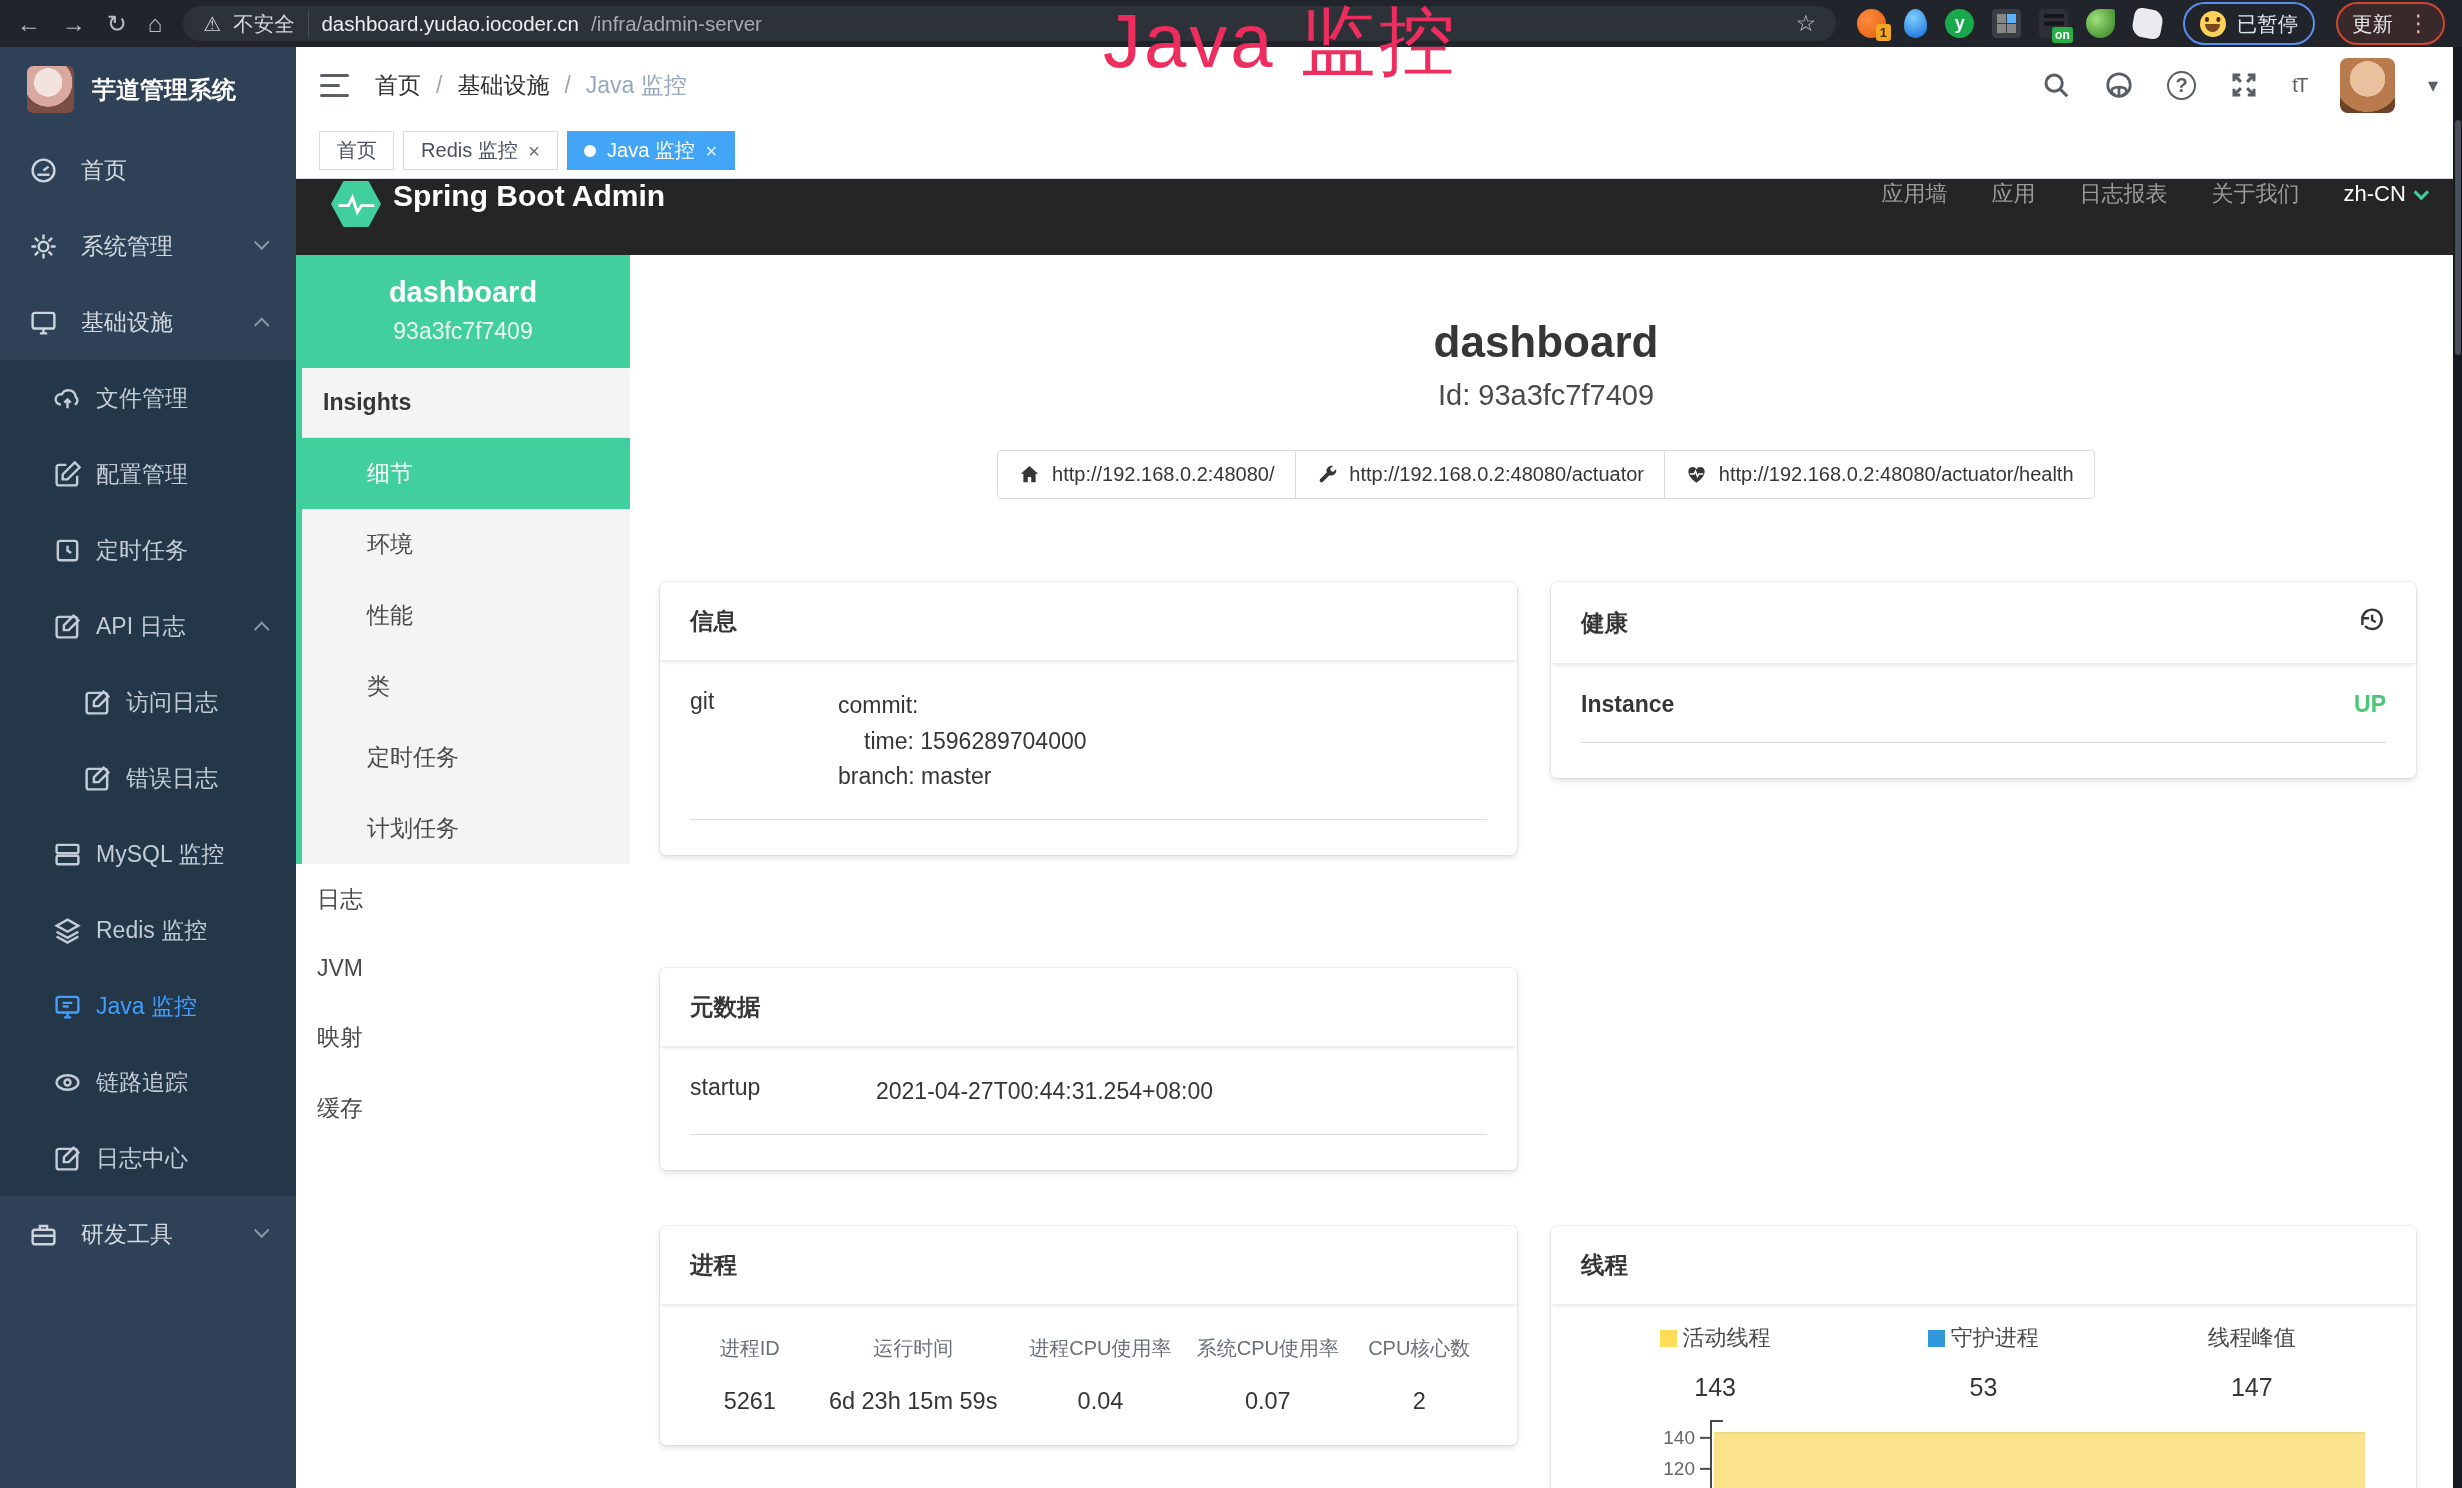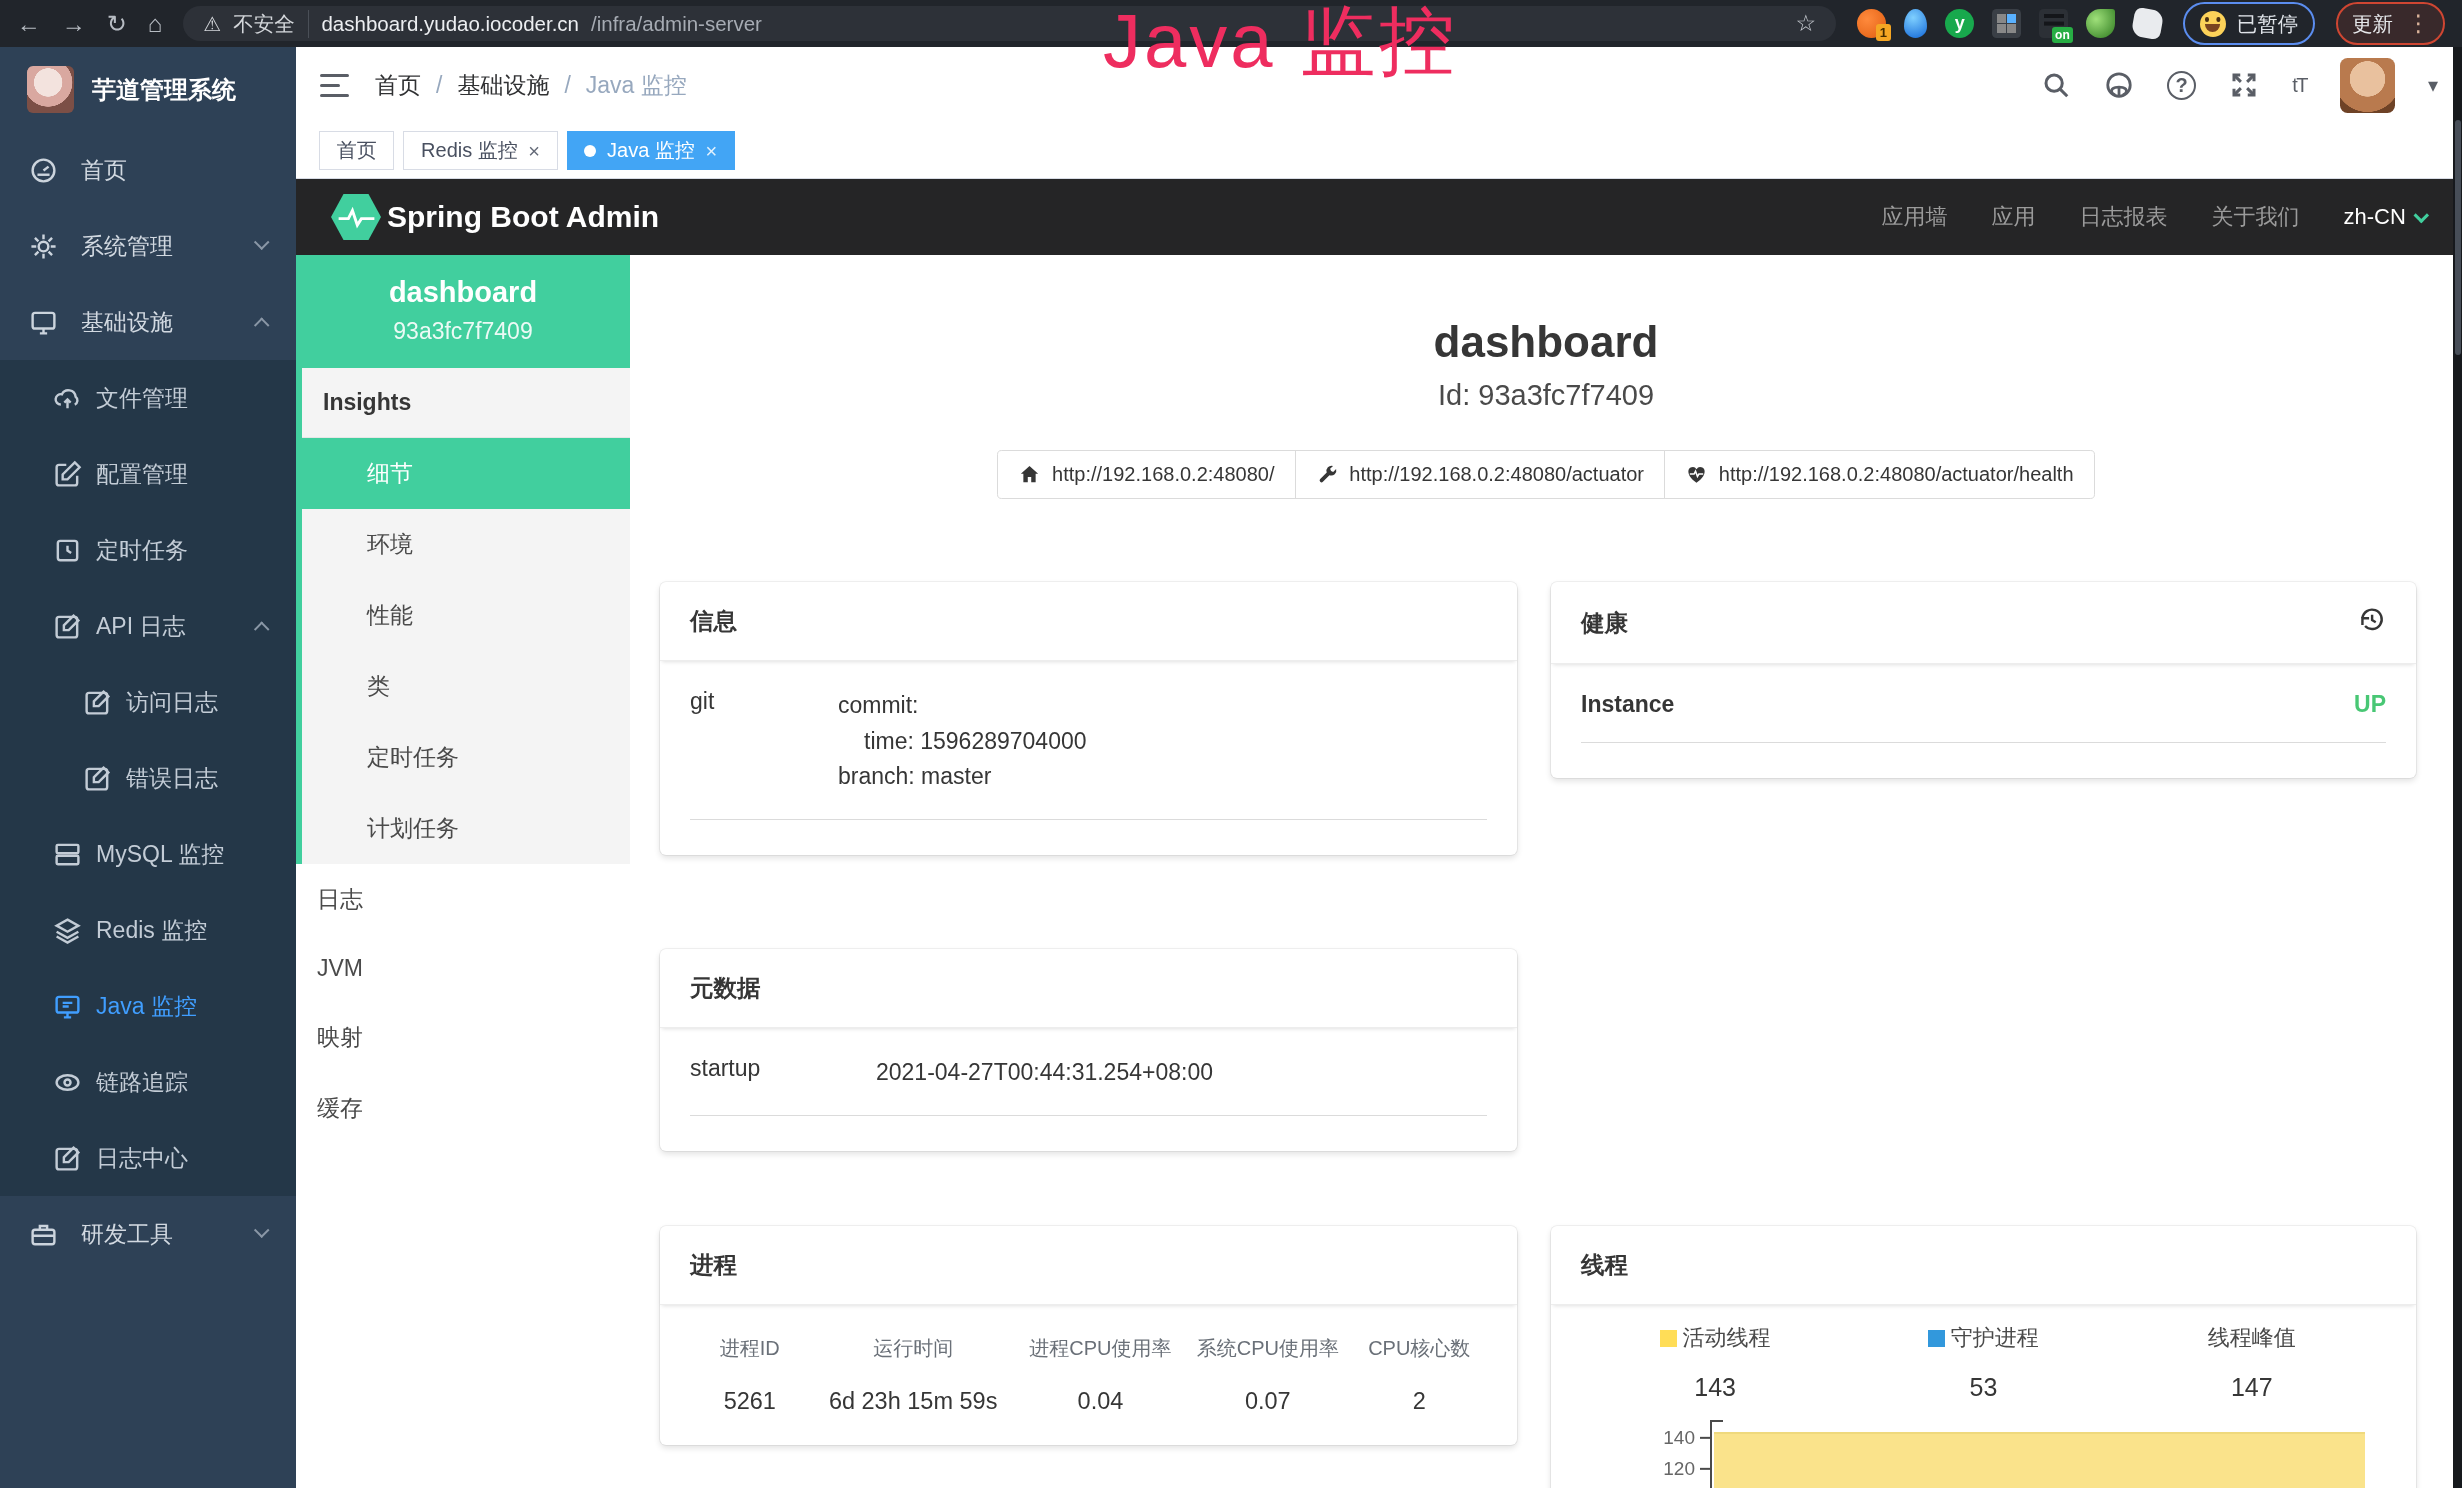--- a/index.html
+++ b/index.html
@@ -97,21 +97,21 @@
 
   .tab-bar { height:56px; display:flex; align-items:center; padding:0 23px; gap:9px;
              border-bottom:0.8px solid #d8dce5; background:#fff; }
   .tab { height:39px; display:inline-flex; align-items:center; gap:10.6px; padding:0 16.7px;
          border:0.8px solid #d8dce5; background:#fff; color:#495060; font-size:20px; cursor:pointer; white-space:nowrap; }
   .tab .dot { width:12px; height:12px; border-radius:50%; background:#fff; }
   .tab .tab-close { font-size:20px; line-height:1; opacity:.85; }
   .tab.active { background:#42a5f5; border-color:#42a5f5; color:#fff; }
 
   
-  .sba-navbar { height:76px; background:#252526; display:flex; align-items:center; padding:0 35px; gap:6px; flex-shrink:0; }
+  .sba-navbar { height:76px; background:#252526; display:flex; align-items:flex-start; padding:0 35px; gap:12px; flex-shrink:0; }
   .sba-hex { width:50px; height:50px; background:#41cf9e;
              clip-path:polygon(25% 4%, 75% 4%, 100% 50%, 75% 96%, 25% 96%, 0% 50%);
              display:flex; align-items:center; justify-content:center; }
   .sba-hex svg { width:39px; height:26px; }
   .sba-brand { font-size:30px; font-weight:bold; color:#fff; }
   .sba-nav { margin-left:auto; display:flex; align-items:center; gap:44px; font-size:22px; color:#9b9b9b; }
   .sba-nav .nav-link { cursor:pointer; white-space:nowrap; }
   .sba-locale { color:#fff; display:flex; align-items:center; gap:10.6px; cursor:pointer; }
   .chev-green { width:10.6px; height:10.6px; border-right:3px solid #41cf9e; border-bottom:3px solid #41cf9e;
                 transform:rotate(45deg) translate(-1.5px,-1.5px); }
@@ -153,21 +153,21 @@
   .kv-key { width:148px; flex-shrink:0; color:#363636; }
   .kv-key.bold { font-weight:bold; }
   .kv-val { flex:1; line-height:1.55; }
   .kv-val .indent { padding-left:26px; }
   .kv-status { margin-left:auto; font-weight:bold; color:#48c774; }
   .history-icon { margin-left:auto; cursor:pointer; }
   .history-icon svg { width:29px; height:29px; }
 
   .info-card    { left:30px;   top:327px;  width:857px; }
   .health-card  { left:921px; top:327px;  width:865px; }
-  .meta-card    { left:30px;   top:694px;  width:857px; }
+  .meta-card    { left:30px;   top:713px;  width:857px; }
   .process-card { left:30px;   top:971px; width:857px; }
   .threads-card { left:921px; top:971px; width:865px; height:349px; overflow:hidden; }
 
   .ptable { width:100%; border-collapse:collapse; }
   .ptable th { font-size:20px; color:#6a7078; font-weight:normal; text-align:center; padding:3px 4.6px; }
   .ptable td { font-size:23.5px; color:#363636; text-align:center; padding:23px 4.6px 3px; }
 
   .legend-row { display:flex; margin-top:1.5px; }
   .legend-item { flex:1; text-align:center; font-size:22px; color:#4a4a4a; white-space:nowrap; }
   .sq { display:inline-block; width:16.7px; height:16.7px; margin-right:6px; vertical-align:-1.5px; }

